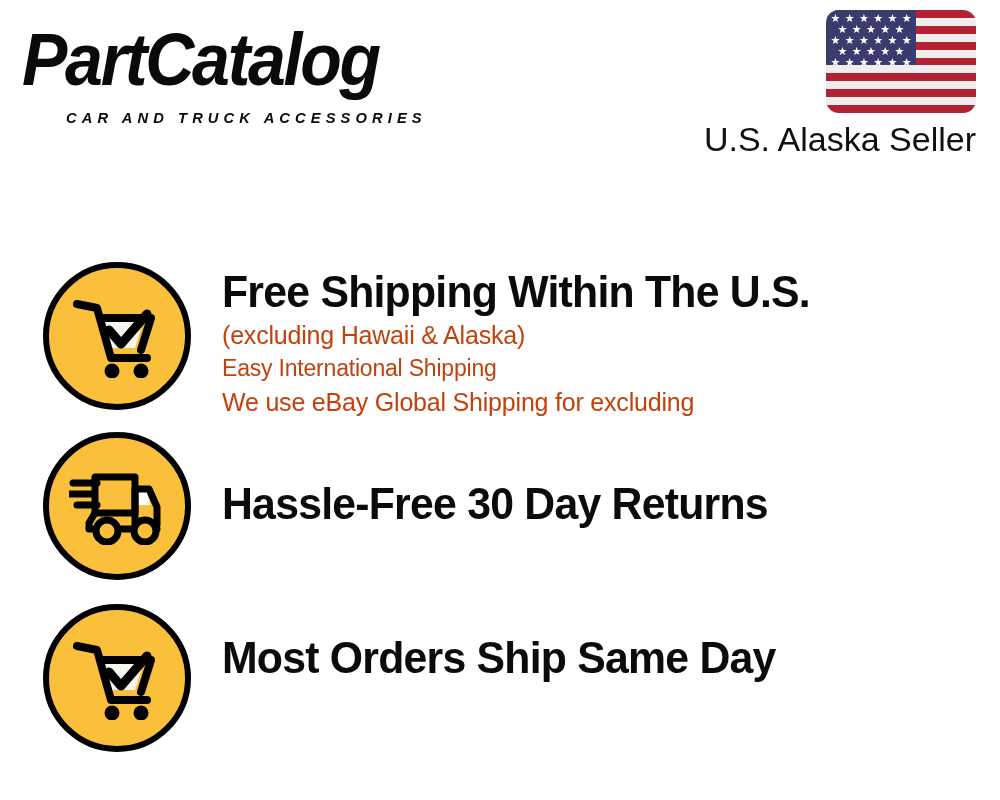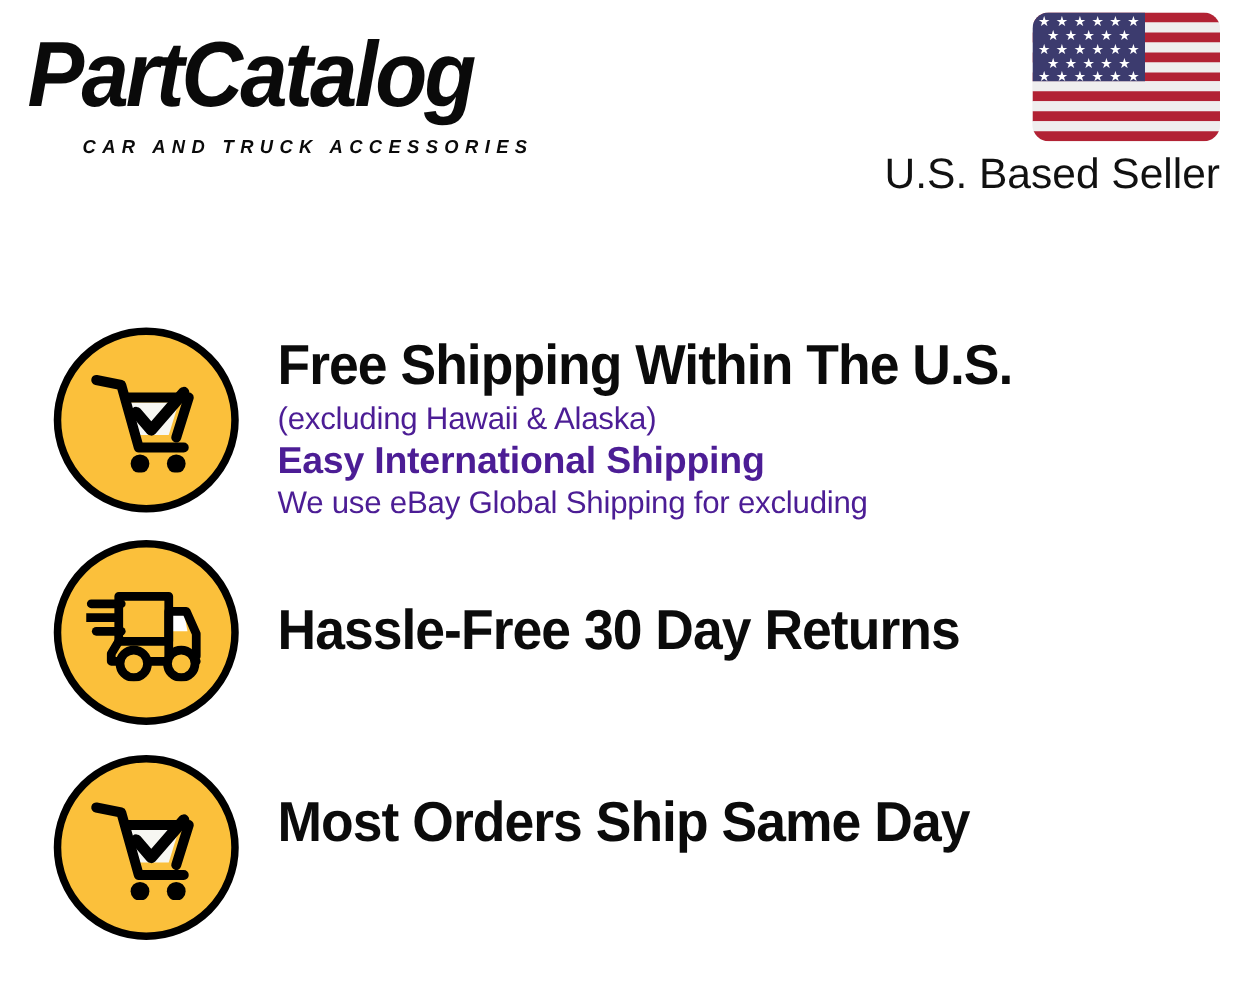--- a/index.html
+++ b/index.html
@@ -195,27 +195,27 @@
     white-space: nowrap;
     transform: scaleX(0.95);
     transform-origin: left center;
   }
 
   .feature-sub {
     font-size: 25px;
     font-weight: 400;
     line-height: 34px;
     letter-spacing: -0.2px;
-    color: #4c1d95;
+    color: #c2410c;
     white-space: nowrap;
   }
 
   .feature-sub.bold {
-    font-weight: 700;
-    font-size: 30px;
+    font-weight: 400;
+    font-size: 23px;
     line-height: 33px;
   }
 
   .row-1 .feature-text { top: 6px; }
   .row-2 .feature-text { top: 48px; }
   .row-3 .feature-text { top: 30px; }
 </style>
 </head>
 <body>
 
@@ -281,21 +281,21 @@
             <span class="star">★</span>
             <span class="star">★</span>
             <span class="star">★</span>
             <span class="star">★</span>
             <span class="star">★</span>
             <span class="star">★</span>
           </div>
         </div>
       </div>
 
-      <div class="seller-text">U.S. Based Seller</div>
+      <div class="seller-text">U.S. Alaska Seller</div>
     </div>
   </div>
 
   <div class="features">
 
     <div class="feature-row row-1">
       <div class="feature-icon">
         <svg width="92" height="84" viewBox="0 0 92 84" aria-hidden="true">
           <polygon points="33,28 72,28 64,54 41,54" fill="#f7f7f2"></polygon>
           <path d="M6 10 L26 14 L40 64 L76 64" fill="none" stroke="#000" stroke-width="8" stroke-linecap="round" stroke-linejoin="round"></path>

